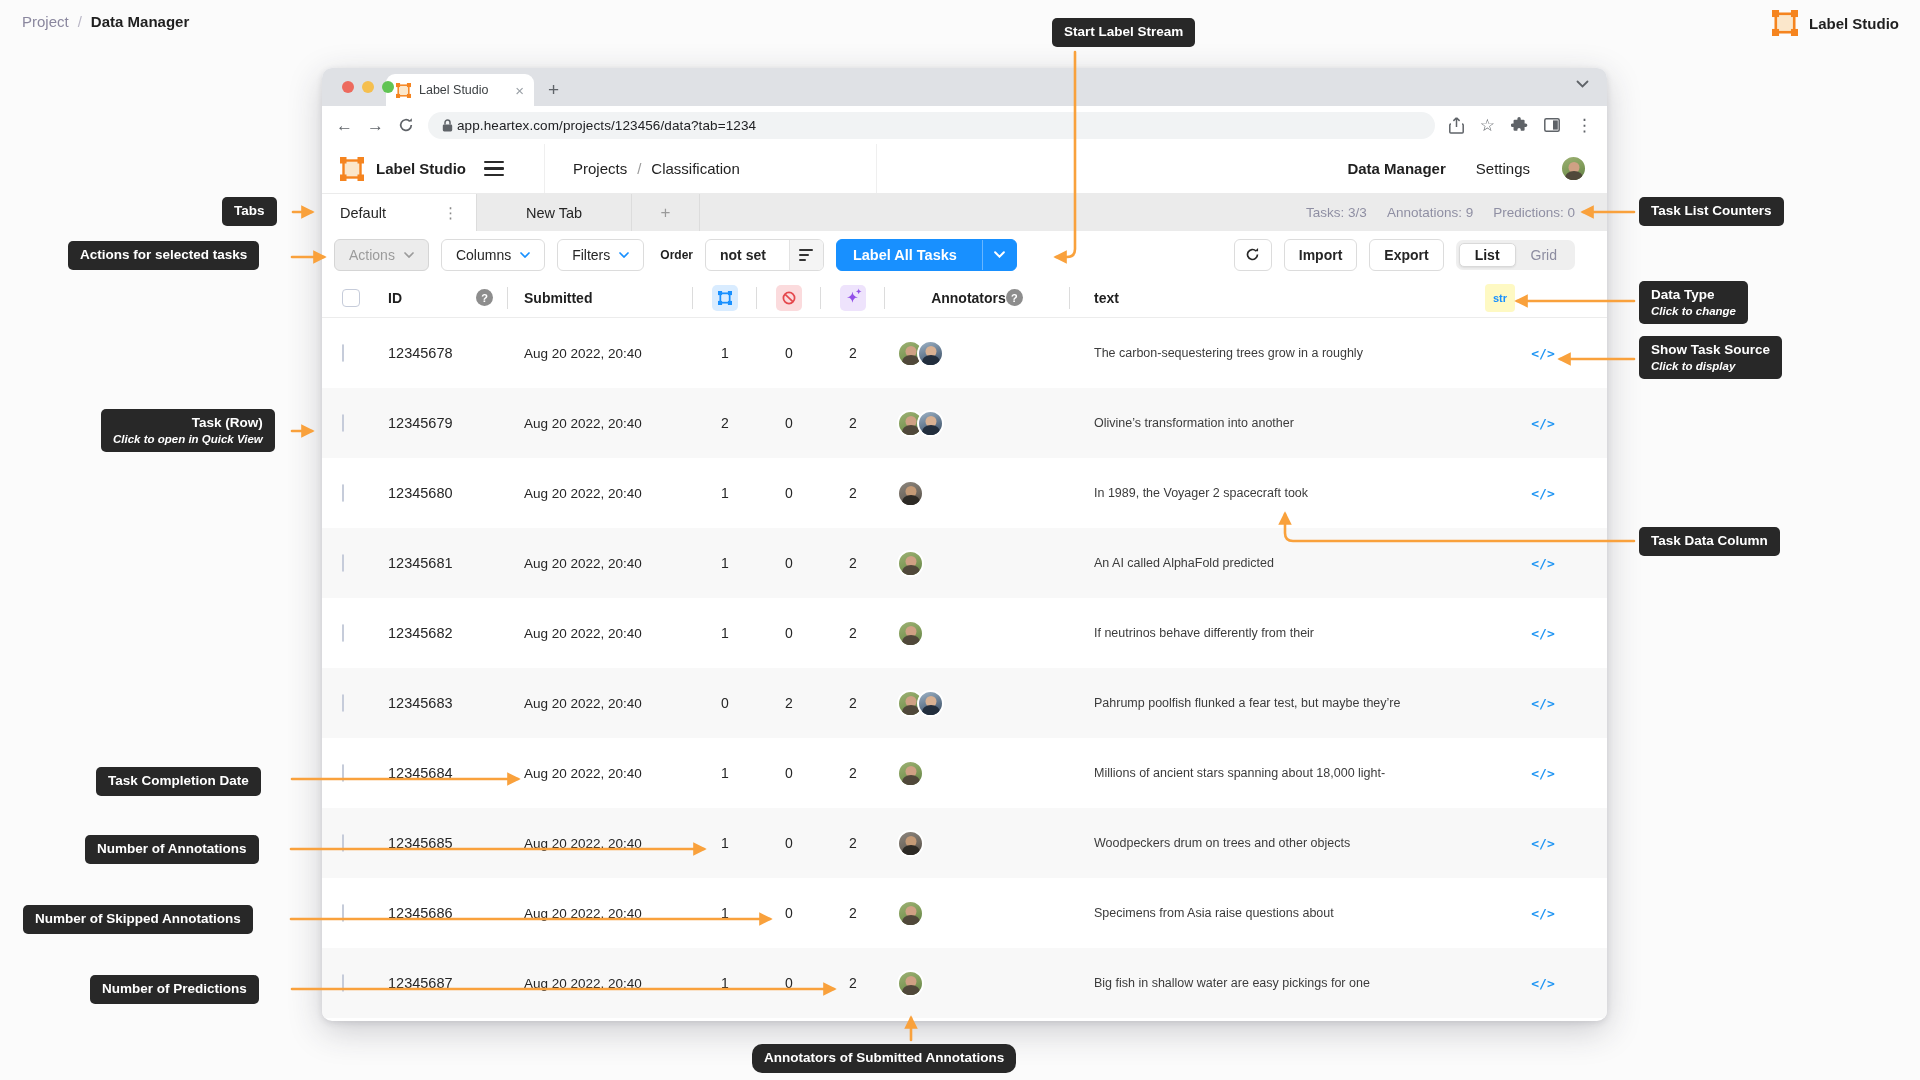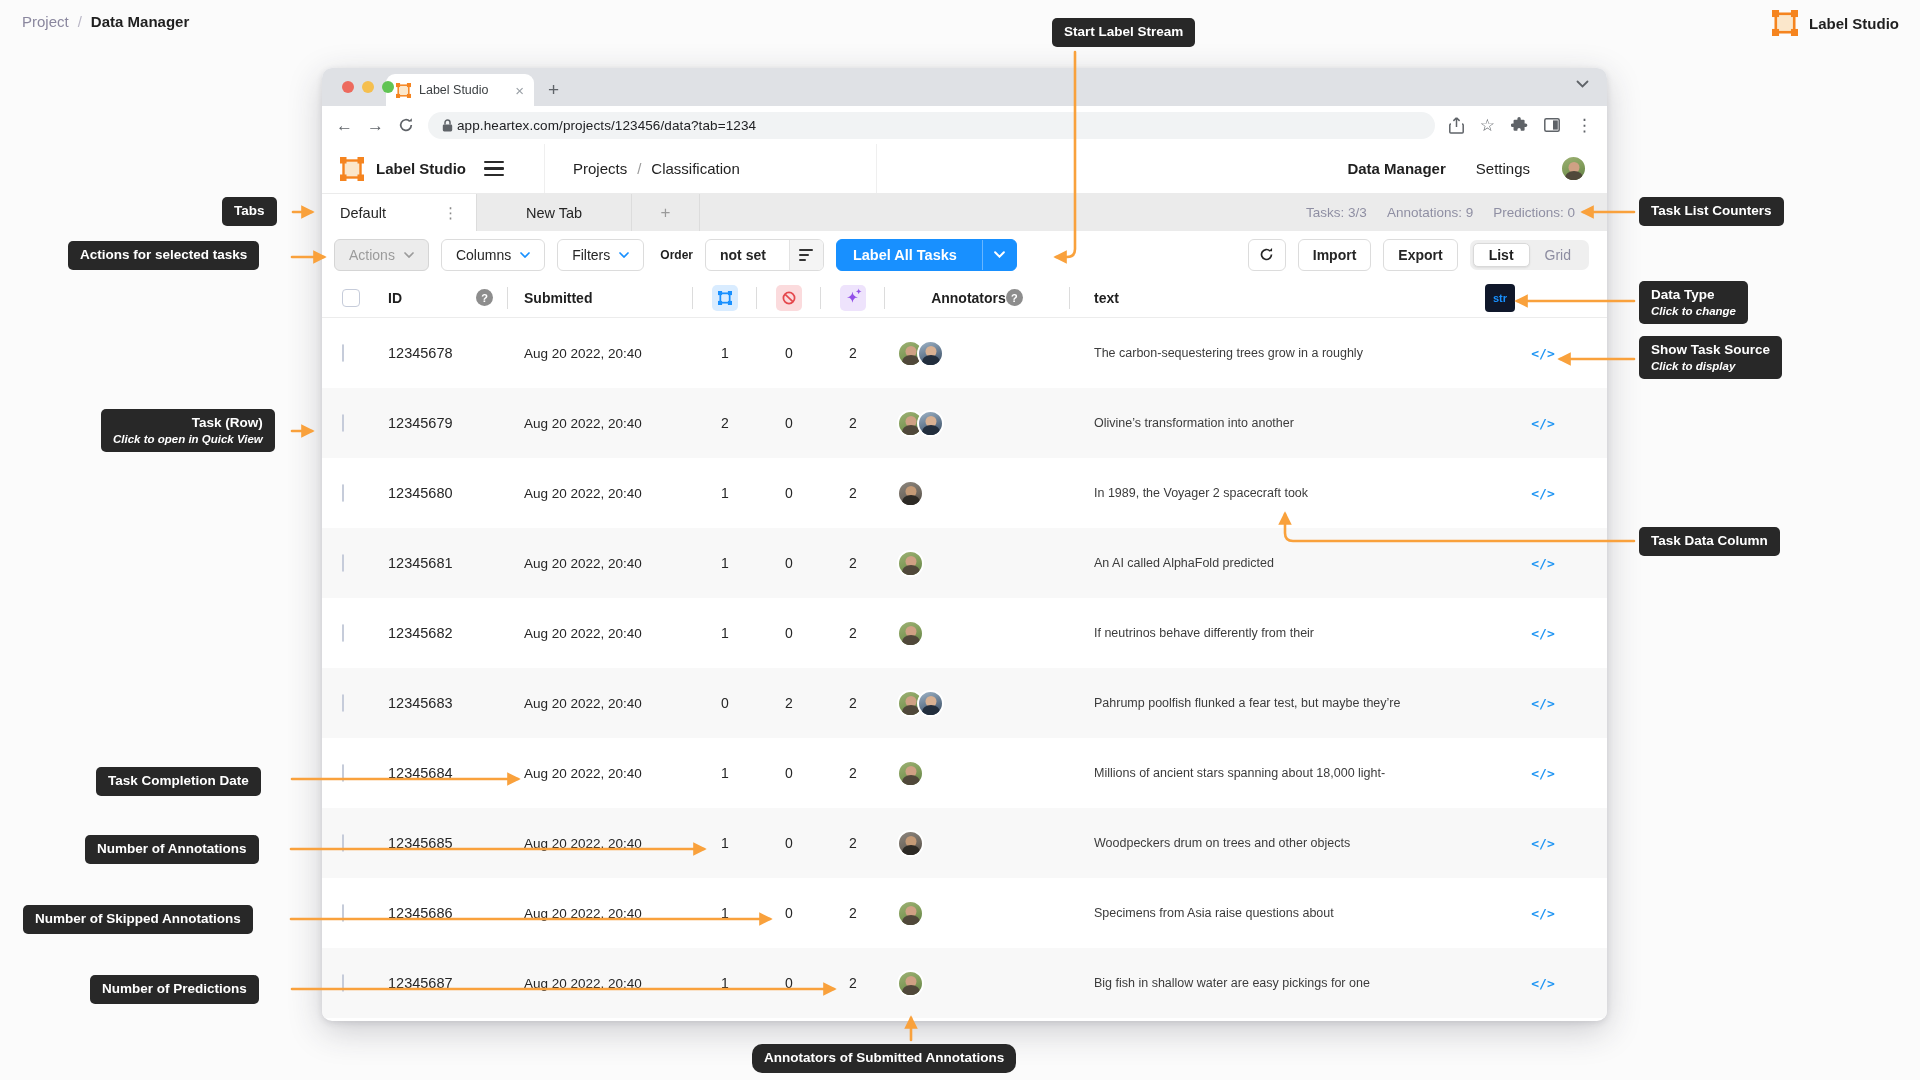--- a/index.html
+++ b/index.html
@@ -51,21 +51,21 @@
   .viewtabs { height:37px; background:#EBEBEB; display:flex; align-items:stretch; font-size:14.5px; }
   .vtab { display:flex; align-items:center; gap:14px; padding:0 18px; border-right:1px solid #DCDCDC; color:#262626; }
   .vtab.active { background:#fff; width:155px; justify-content:space-between; }
   .vtab .kebab { color:#8a8a8a; font-size:15px; letter-spacing:0; }
   .vtab.plain { width:155px; justify-content:center; }
   .vtab.add { width:68px; justify-content:center; color:#9a9a9a; font-size:17px; }
   .vt-counters { flex:1; display:flex; align-items:center; justify-content:flex-end; gap:20px; padding-right:32px;
     color:#8F8FA3; font-size:13.5px; }
 
   
-  .toolbar { height:47px; background:#fff; display:flex; align-items:center; padding:0 18px 0 12px; gap:12px; }
+  .toolbar { height:47px; background:#fff; display:flex; align-items:center; padding:0 32px 0 12px; gap:12px; }
   .btn { height:32px; border:1px solid #DCDCDC; background:#fff; border-radius:6px; display:inline-flex;
     align-items:center; gap:9px; padding:0 14px; font-size:14px; font-weight:500; color:#262626; }
   .btn.disabled { background:#ECECEC; border-color:#D5D5D5; color:#9B9B9B; }
   .order-label { font-size:12px; font-weight:700; margin-left:4px; }
   .btn.split { padding:0; overflow:hidden; }
   .btn.split .txt { padding:0 14px; font-weight:700; }
   .btn.split .seg { height:100%; width:34px; background:#F4F4F4; border-left:1px solid #E3E3E3;
     display:flex; align-items:center; justify-content:center; }
   .sort-ic { display:flex; flex-direction:column; gap:3px; }
   .sort-ic i { height:2px; background:#333; border-radius:1px; display:block; }
@@ -94,21 +94,21 @@
   .qmark { width:17px; height:17px; border-radius:50%; background:#8D8D8D; color:#fff; font-size:11px;
     font-weight:700; display:inline-flex; align-items:center; justify-content:center; }
   .colicon { width:26px; height:26px; border-radius:5px; display:flex; align-items:center; justify-content:center; margin:0 auto; }
   .th.center { justify-content:center; }
   .ci-ann { background:#D9ECFF; }
   .ci-skip { background:#FBDBDD; }
   .ci-pred { background:#EEE3FC; color:#924FE8; font-size:13px; position:relative; }
   .ci-pred .s1{ font-size:13px; line-height:1; } .ci-pred .s2{ position:absolute; right:4px; top:3px; font-size:7px; }
   .th-annot { padding-left:12px; justify-content:center; padding-right:12px; }
   .th-text { padding-left:24px; justify-content:space-between; }
-  .badge-str { background:#0f172a; color:#1890FF; font-size:11px; font-weight:700; padding:8px 8px; border-radius:4px; }
+  .badge-str { background:#fef9c3; color:#1890FF; font-size:11px; font-weight:700; padding:8px 8px; border-radius:4px; }
 
   .trow { height:70px; background:#fff; padding-right:36px; }
   .trow.alt { background:#F8F8F8; }
   .td { font-size:14px; color:#262626; }
   .td-id { padding-left:20px; font-size:14.5px; }
   .td-date { padding-left:16px; font-size:13.5px; }
   .td.center { text-align:center; }
   .td-annot { padding-left:12px; display:flex; }
   .avatar { width:27px; height:27px; border-radius:50%; border:2px solid #fff; position:relative; overflow:hidden; flex:none; }
   .avatar + .avatar { margin-left:-7px; }

